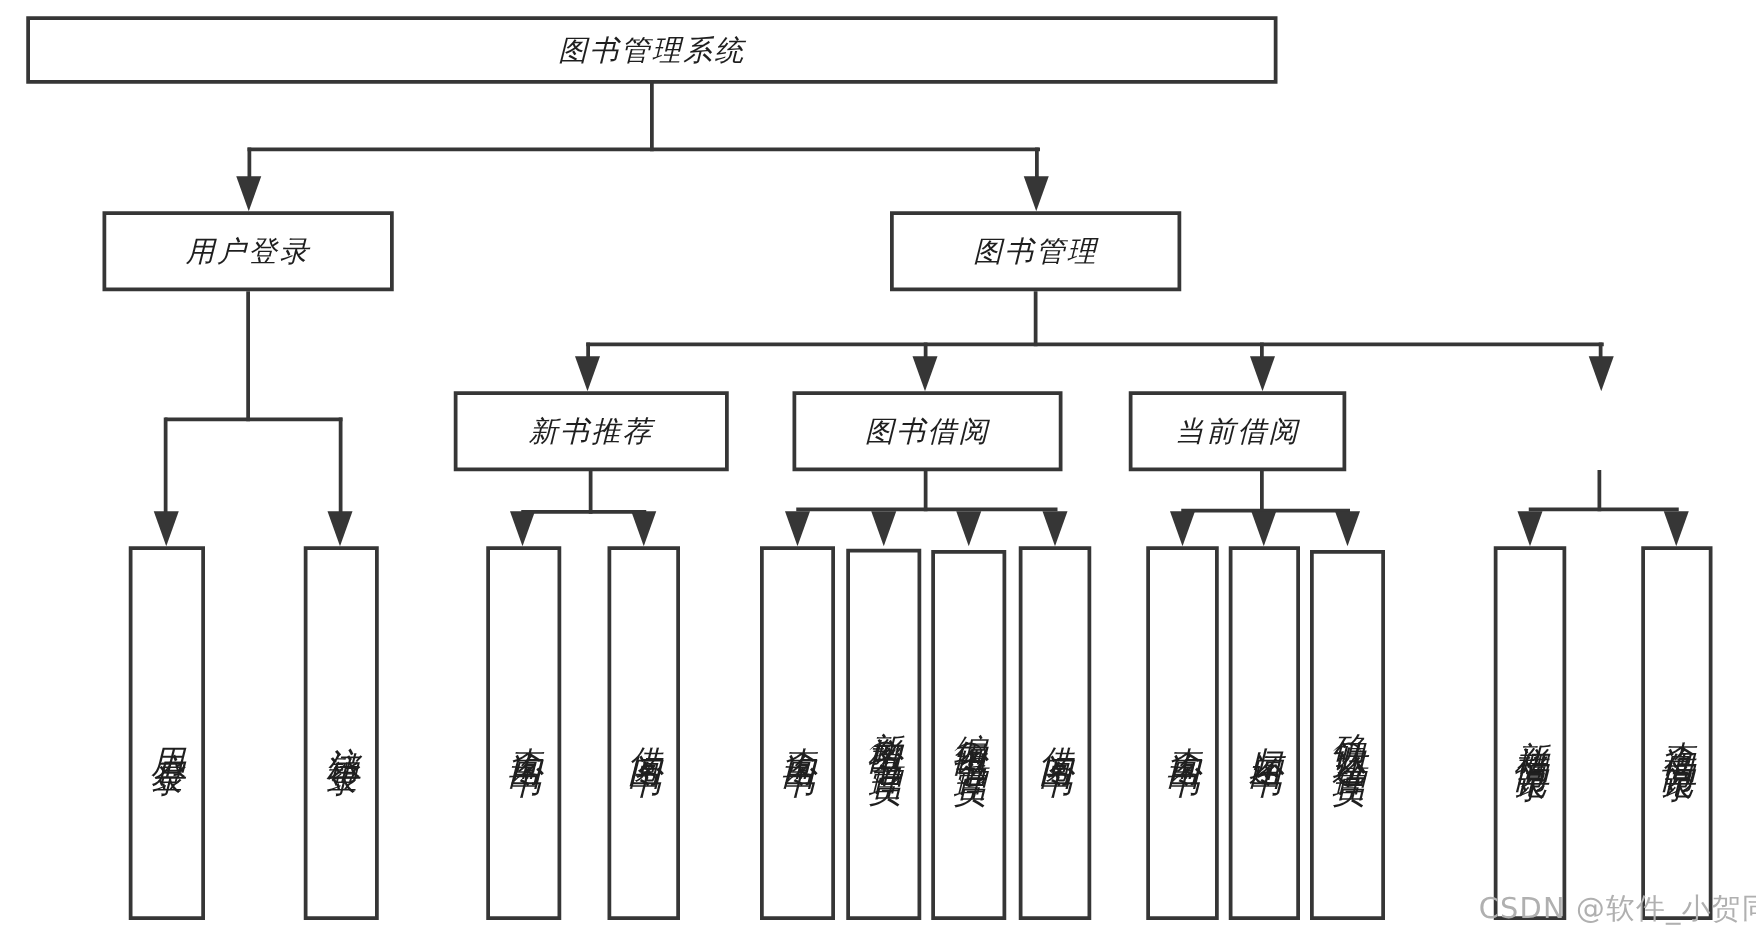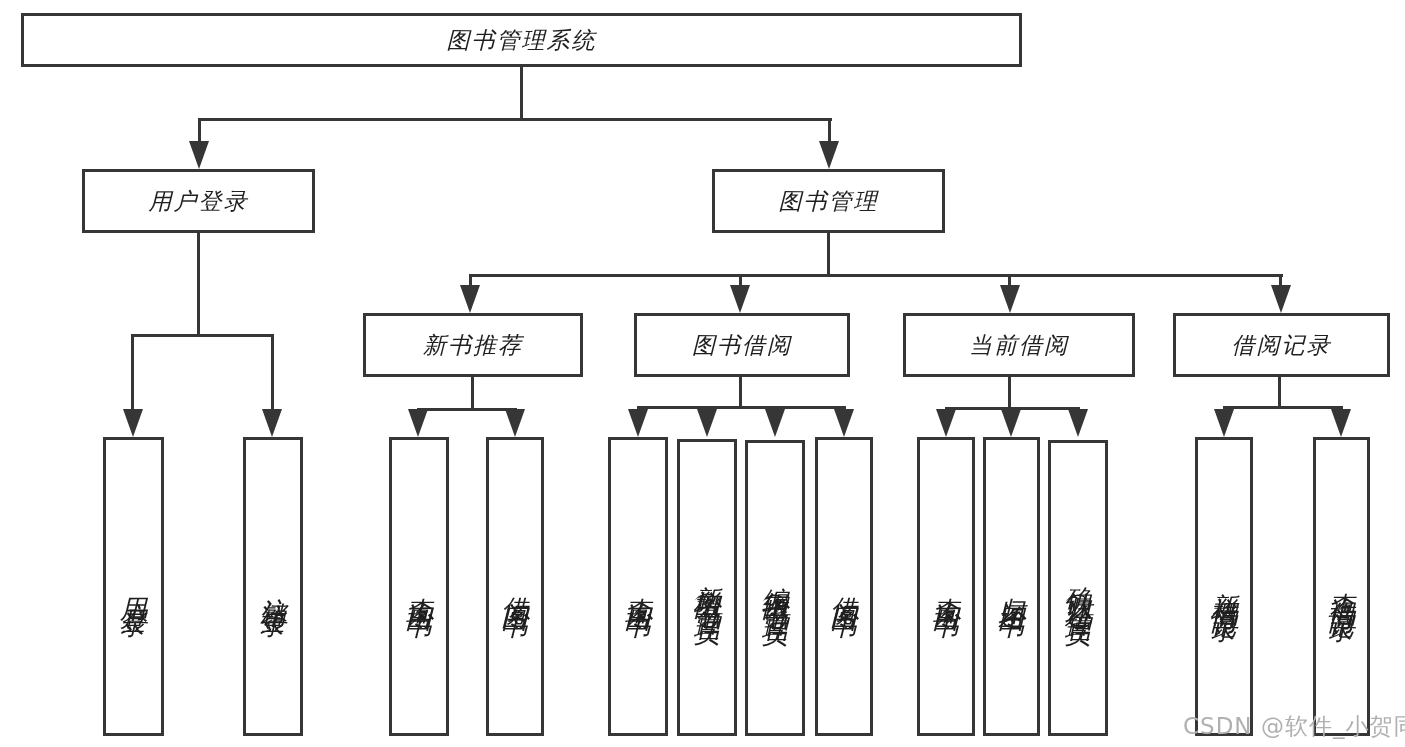--- a/index.html
+++ b/index.html
@@ -69,25 +69,22 @@
   <div class="box h" style="left:712px;top:169px;width:233px;height:64px">
     <span>图书管理</span>
   </div>
 
   <div class="box h" style="left:363px;top:313px;width:220px;height:64px">
     <span>新书推荐</span>
   </div>
   <div class="box h" style="left:634px;top:313px;width:216px;height:64px">
     <span>图书借阅</span>
   </div>
-  <div class="box h" style="left:903px;top:313px;width:232px;height:64px">
+  <div class="box h" style="left:903px;top:313px;width:174px;height:64px">
     <span>当前借阅</span>
-  </div>
-  <div class="box h" style="left:1173px;top:313px;width:217px;height:64px">
-    <span>借阅记录</span>
   </div>
 
   <div class="box v" style="left:103px;top:437px;width:61px;height:299px">
     <span>用户登录</span>
   </div>
   <div class="box v" style="left:243px;top:437px;width:60px;height:299px">
     <span>注销登录</span>
   </div>
 
   <div class="box v" style="left:389px;top:437px;width:60px;height:299px">

